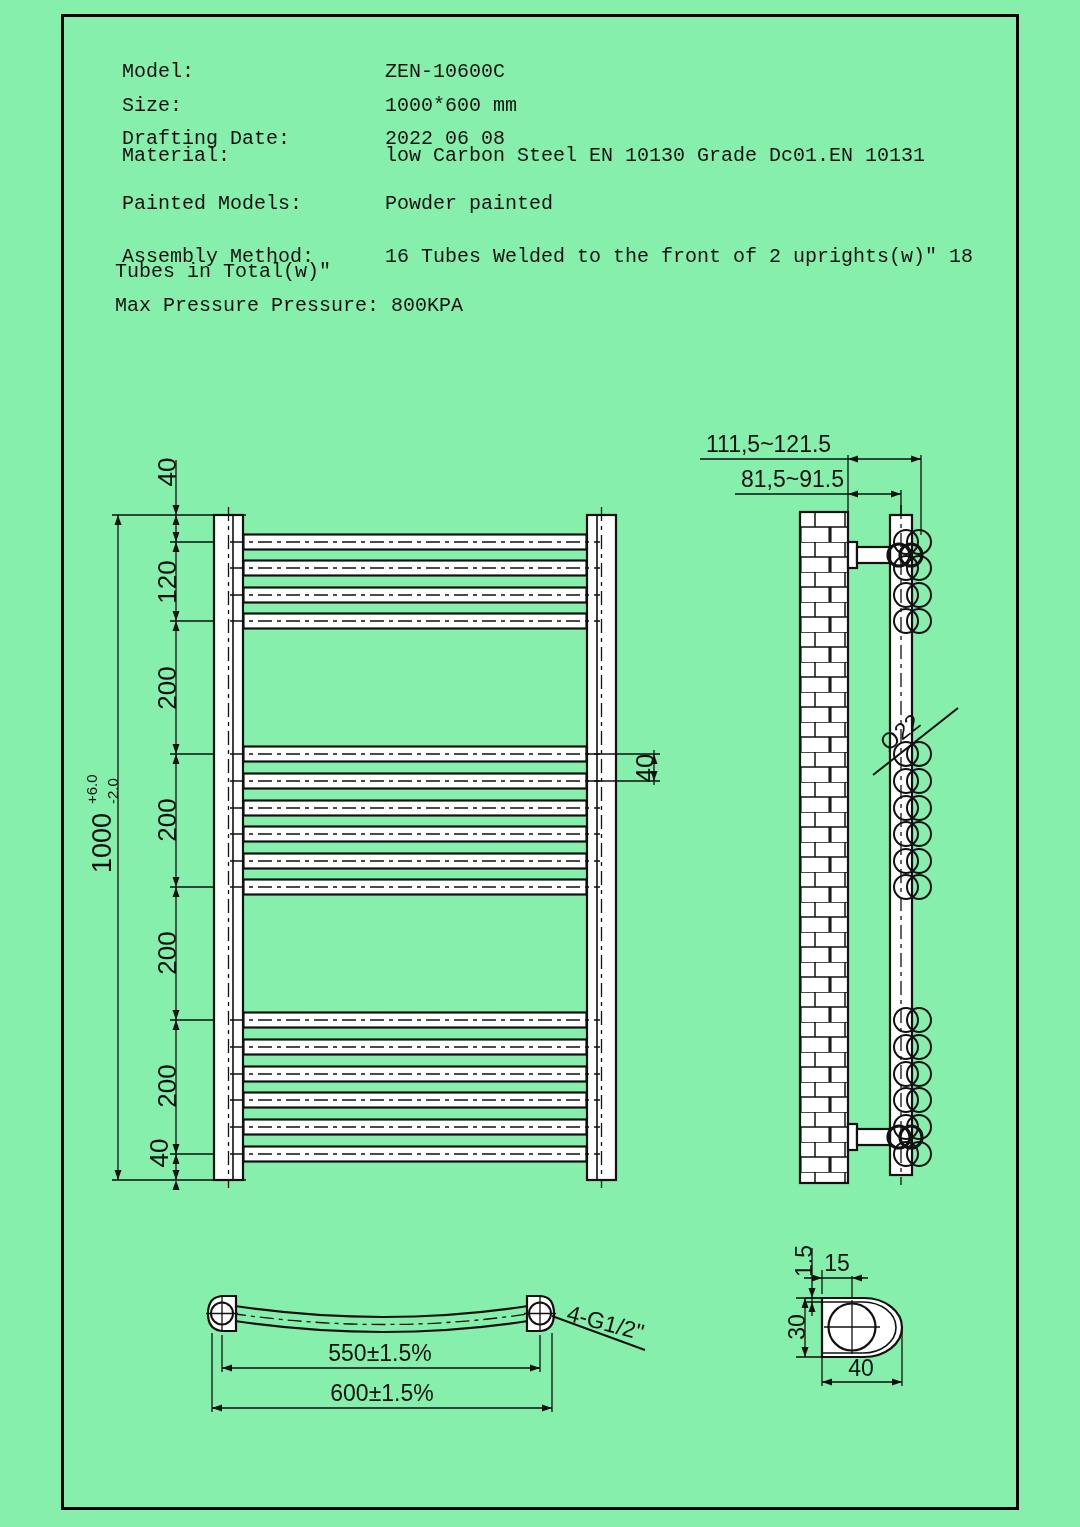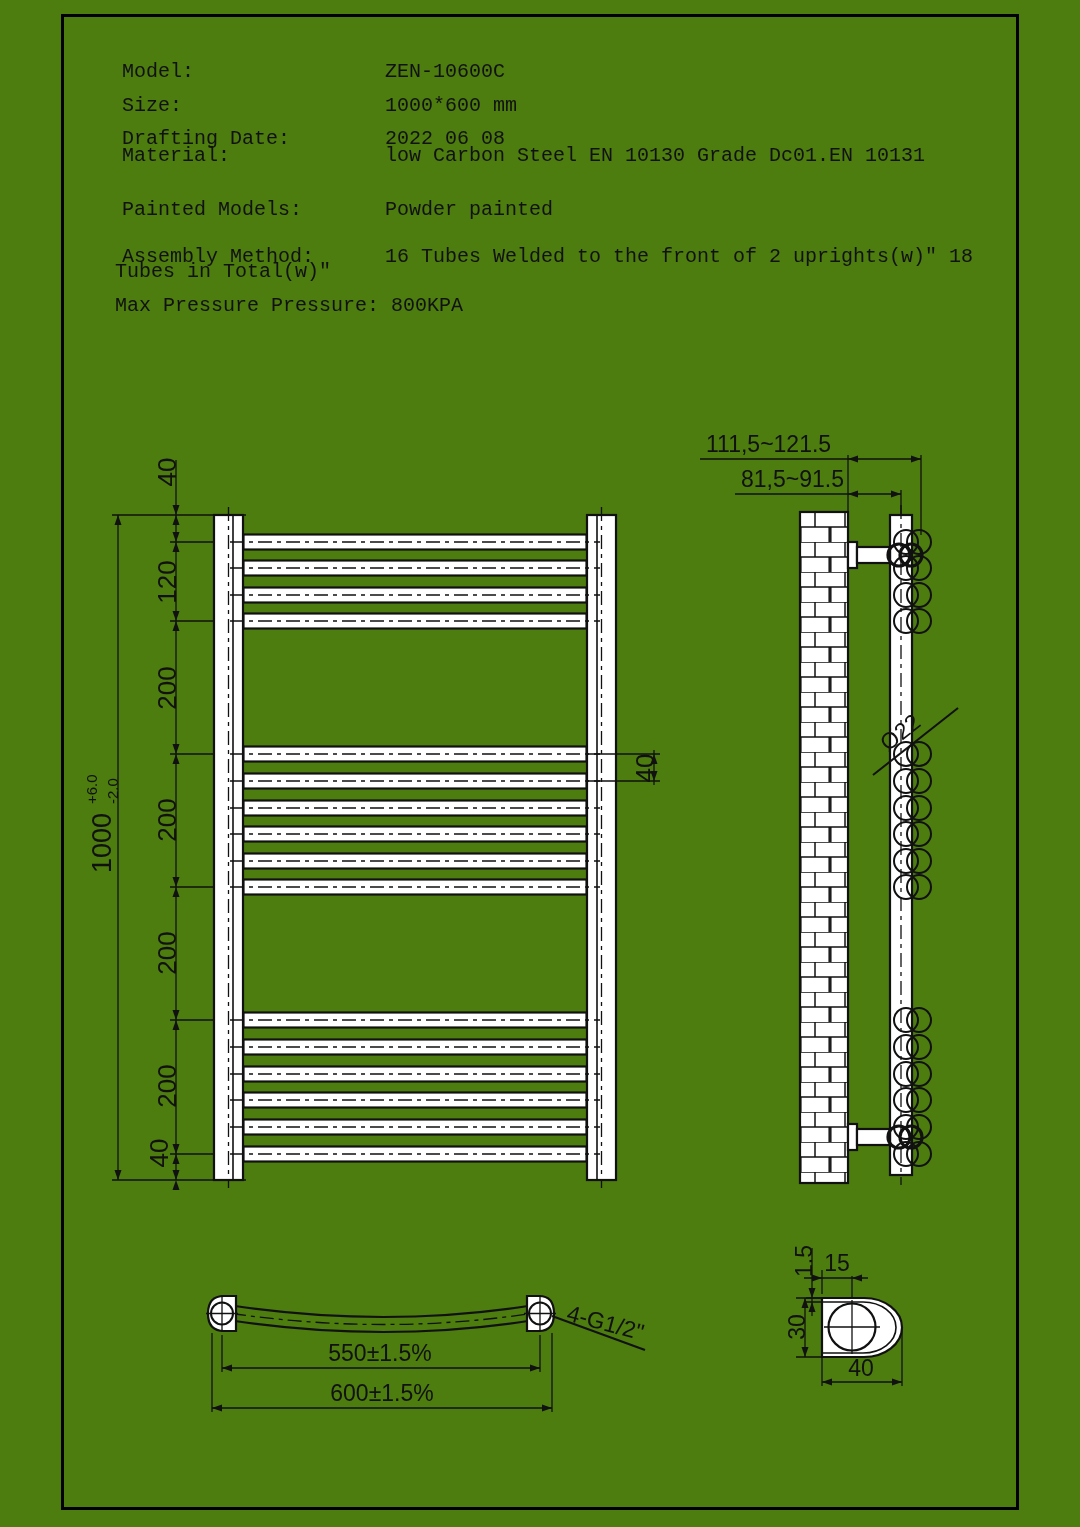--- a/index.html
+++ b/index.html
@@ -1,16 +1,16 @@
 <!DOCTYPE html>
 <html><head>
 <meta charset="utf-8">
 <style>
   html,body{margin:0;padding:0;background:#fff;}
-  .page{position:relative;width:1080px;height:1527px;background:#4d7c0f;overflow:hidden;
+  .page{position:relative;width:1080px;height:1527px;background:#86efac;overflow:hidden;
         font-family:"Liberation Sans",sans-serif;color:#111;}
   .frame{position:absolute;left:61px;top:14px;width:958px;height:1496px;
          border:3px solid #000;box-sizing:border-box;}
   .specs{position:absolute;left:0;top:0;width:1080px;
          font-family:"Liberation Mono",monospace;font-size:20px;color:#111;}
   .spec-row{position:absolute;left:122px;white-space:nowrap;}
   .spec-row .lab{display:inline-block;width:263px;}
   .spec-line{position:absolute;left:115px;white-space:nowrap;}
   svg{position:absolute;left:0;top:0;}
   svg text{fill:#111;font-family:"Liberation Sans",sans-serif;}
@@ -31,21 +31,21 @@
     </div>
     <div class="spec-row" style="top:94px">
       <span class="lab">Size:</span><span>1000*600 mm</span>
     </div>
     <div class="spec-row" style="top:127px">
       <span class="lab">Drafting Date:</span><span>2022 06 08</span>
     </div>
     <div class="spec-row" style="top:144px">
       <span class="lab">Material:</span><span>low Carbon Steel  EN 10130 Grade Dc01.EN 10131</span>
     </div>
-    <div class="spec-row" style="top:198px">
+    <div class="spec-row" style="top:192px">
       <span class="lab">Painted Models:</span><span>Powder painted</span>
     </div>
     <div class="spec-row" style="top:245px">
       <span class="lab">Assembly Method:</span><span>16 Tubes Welded to the front of 2 uprights(w)"  18</span>
     </div>
     <div class="spec-line" style="top:260px">Tubes in Total(w)"</div>
     <div class="spec-line" style="top:294px">Max Pressure Pressure: 800KPA</div>
   </div>
 
   <svg id="drawing" width="1080" height="1527" viewBox="0 0 1080 1527">

